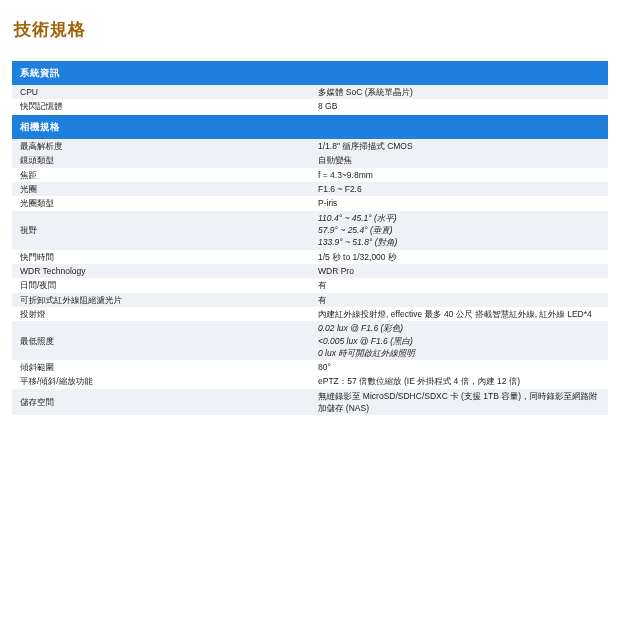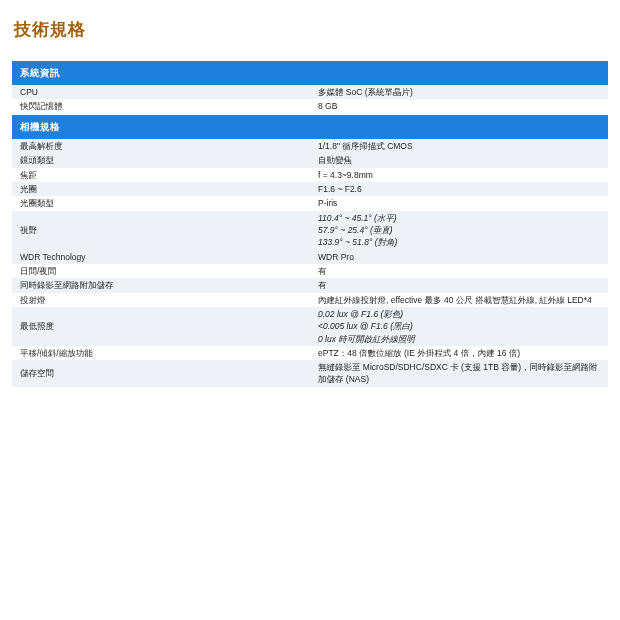--- a/index.html
+++ b/index.html
@@ -100,45 +100,53 @@
       <tr class="even">
         <td class="label">光圈類型</td>
         <td class="value">P-iris</td>
       </tr>
       <tr class="odd">
         <td class="label">視野</td>
         <td class="value multiline">110.4° ~ 45.1° (水平)
 57.9° ~ 25.4° (垂直)
 133.9° ~ 51.8° (對角)</td>
       </tr>
+      <tr class="even">
+        <td class="label">快門時間</td>
+        <td class="value">1/5 秒 to 1/32,000 秒</td>
+      </tr>
       <tr class="odd">
         <td class="label">WDR Technology</td>
         <td class="value">WDR Pro</td>
       </tr>
       <tr class="even">
         <td class="label">日間/夜間</td>
         <td class="value">有</td>
       </tr>
       <tr class="odd">
-        <td class="label">同時錄影至網路附加儲存</td>
+        <td class="label">可折卸式紅外線阻絕濾光片</td>
         <td class="value">有</td>
       </tr>
       <tr class="even">
         <td class="label">投射燈</td>
         <td class="value">內建紅外線投射燈, effective 最多 40 公尺 搭載智慧紅外線, 紅外線 LED*4</td>
       </tr>
       <tr class="odd">
         <td class="label">最低照度</td>
         <td class="value multiline">0.02 lux @ F1.6 (彩色)
 &lt;0.005 lux @ F1.6 (黑白)
 0 lux 時可開啟紅外線照明</td>
       </tr>
       <tr class="even">
+        <td class="label">傾斜範圍</td>
+        <td class="value">80°</td>
+      </tr>
+      <tr class="even">
         <td class="label">平移/傾斜/縮放功能</td>
-        <td class="value">ePTZ：48 倍數位縮放 (IE 外掛程式 4 倍，內建 16 倍)</td>
+        <td class="value">ePTZ：57 倍數位縮放 (IE 外掛程式 4 倍，內建 12 倍)</td>
       </tr>
       <tr class="odd">
         <td class="label">儲存空間</td>
         <td class="value">無縫錄影至 MicroSD/SDHC/SDXC 卡 (支援 1TB 容量)，同時錄影至網路附加儲存 (NAS)</td>
       </tr>
 
     </tbody>
   </table>
 </div>
 

